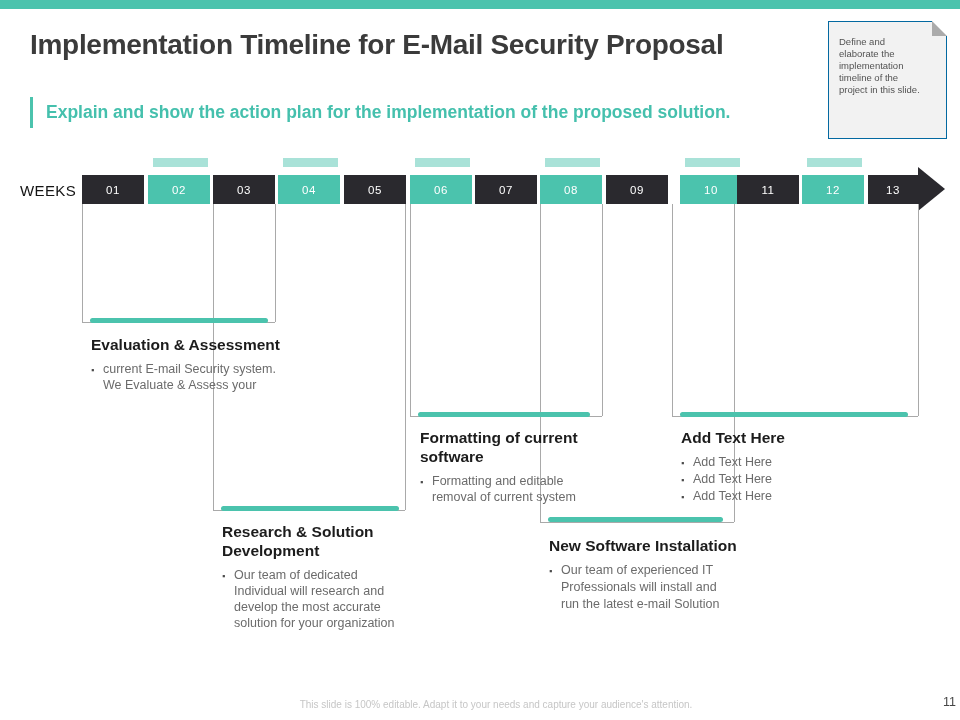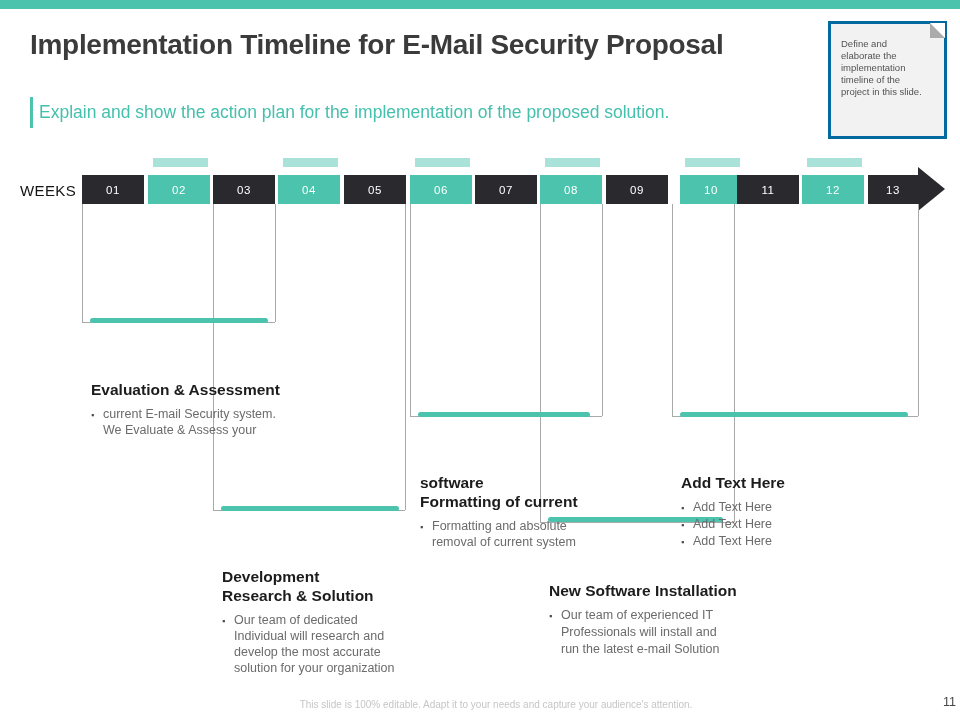--- a/index.html
+++ b/index.html
@@ -3,45 +3,45 @@
 <meta charset="utf-8">
 <style>
   html,body{margin:0;padding:0;background:#e8e8e8;}
   .slide{
     position:relative;width:960px;height:720px;background:#ffffff;overflow:hidden;
     font-family:"Liberation Sans", sans-serif;margin:0 auto;
     --teal:#4BC3AD;--teal-light:#A9E2D8;--dark:#2A292E;--line:#A9A9A9;
   }
   .topbar{position:absolute;left:0;top:0;width:960px;height:9px;background:var(--teal);}
   .title{position:absolute;left:30px;top:29px;font-size:28px;font-weight:700;color:#3b3b3b;letter-spacing:-0.3px;white-space:nowrap;}
-  .subtitle{position:absolute;left:30px;top:97px;border-left:3px solid var(--teal);padding:5px 0 5px 6px;
-    font-size:17.5px;font-weight:400;color:#45c0ad;white-space:nowrap;}
+  .subtitle{position:absolute;left:30px;top:97px;border-left:3px solid var(--teal);padding:5px 0 5px 13px;
+    font-size:17.5px;font-weight:700;color:#45c0ad;white-space:nowrap;}
   
   .note{position:absolute;left:828px;top:21px;width:119px;height:118px;background:#f2f2f2;
-    border:3px solid #0369a1;box-sizing:border-box;}
+    border:1px solid #0369a1;box-sizing:border-box;}
   .note-fold{position:absolute;top:-1px;right:-1px;width:0;height:0;border-style:solid;
     border-width:0 15px 15px 0;border-color:#ffffff #ffffff #ababab #ababab;}
   .note-text{padding:14px 8px 0 10px;font-size:9.5px;line-height:12px;color:#525252;}
   .note-text span{display:block;}
   
   .weeks-label{position:absolute;left:20px;top:182px;font-size:15px;font-weight:400;color:#141414;letter-spacing:0.4px;}
   .wk{position:absolute;top:175px;width:62px;height:29px;background:var(--dark);
     color:#fff;font-size:11.5px;font-weight:400;letter-spacing:0.5px;
     display:flex;align-items:center;justify-content:center;}
   .wk.t{background:var(--teal);}
   .wk.t::before{content:"";position:absolute;left:5px;top:-17px;width:55px;height:9px;background:var(--teal-light);}
   .wk.last{width:50px;}
   .arrow-head{position:absolute;left:918px;top:167px;width:0;height:0;
     border-top:22px solid transparent;border-bottom:22px solid transparent;border-left:27px solid var(--dark);}
   
   .vline{position:absolute;width:1px;background:var(--line);}
   .hline{position:absolute;height:1px;background:var(--line);}
   .tbar{position:absolute;height:5px;border-radius:3px;background:var(--teal);}
   
-  .group{position:absolute;margin-top:45px;}
+  .group{position:absolute;}
   .g-head{font-size:15.5px;font-weight:700;color:#1c1c1c;line-height:19px;}
   .g-head span{display:block;white-space:nowrap;}
   .bullets{margin-top:7px;}
   .bullet{display:flex;font-size:12.5px;color:#6b6b6b;line-height:16px;}
   .g-nsi .bullet{line-height:17px;}
   .bullet .m{flex:none;width:12px;font-size:9px;color:#4a4a4a;padding-top:1px;}
   .bullet .tx span{display:block;white-space:nowrap;}
   
   .footer-note{position:absolute;left:0;top:699px;width:960px;text-align:center;font-size:10px;color:#c6c6c6;padding-left:16px;}
   .page-num{position:absolute;right:4px;top:695px;font-size:12.5px;color:#464646;}
@@ -145,46 +145,46 @@
         <span class="tx">
           <span>current  E-mail Security system.</span>
           <span>We Evaluate  &amp; Assess your</span>
         </span>
       </div>
     </div>
   </div>
 
   <div class="group" style="left:222px;top:522px">
     <div class="g-head">
+      <span>Research &amp; Solution</span>
       <span>Development</span>
-      <span>Research &amp; Solution</span>
     </div>
     <div class="bullets">
       <div class="bullet">
         <span class="m">▪</span>
         <span class="tx">
           <span>Our team of dedicated</span>
           <span>Individual  will research  and</span>
           <span>develop  the most accurate</span>
           <span>solution for your organization</span>
         </span>
       </div>
     </div>
   </div>
 
   <div class="group" style="left:420px;top:428px">
     <div class="g-head">
+      <span>Formatting of current</span>
       <span>software</span>
-      <span>Formatting of current</span>
-    </div>
-    <div class="bullets">
-      <div class="bullet">
-        <span class="m">▪</span>
-        <span class="tx">
-          <span>Formatting and absolute</span>
+    </div>
+    <div class="bullets">
+      <div class="bullet">
+        <span class="m">▪</span>
+        <span class="tx">
+          <span>Formatting and editable</span>
           <span>removal  of current  system</span>
         </span>
       </div>
     </div>
   </div>
 
   <div class="group g-nsi" style="left:549px;top:536px">
     <div class="g-head">
       <span>New Software Installation</span>
     </div>

